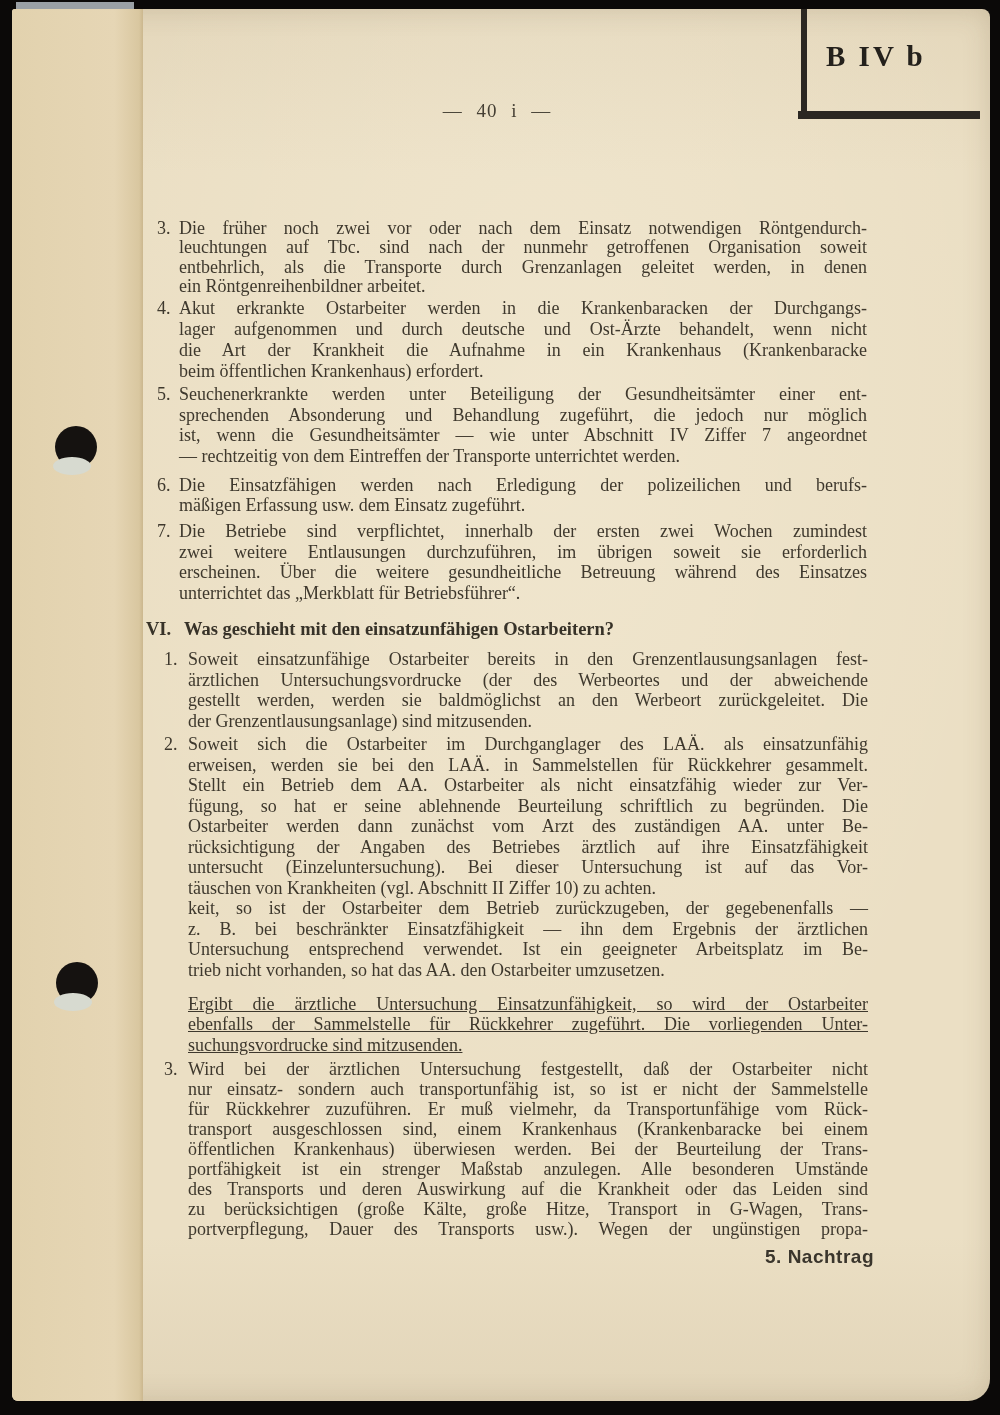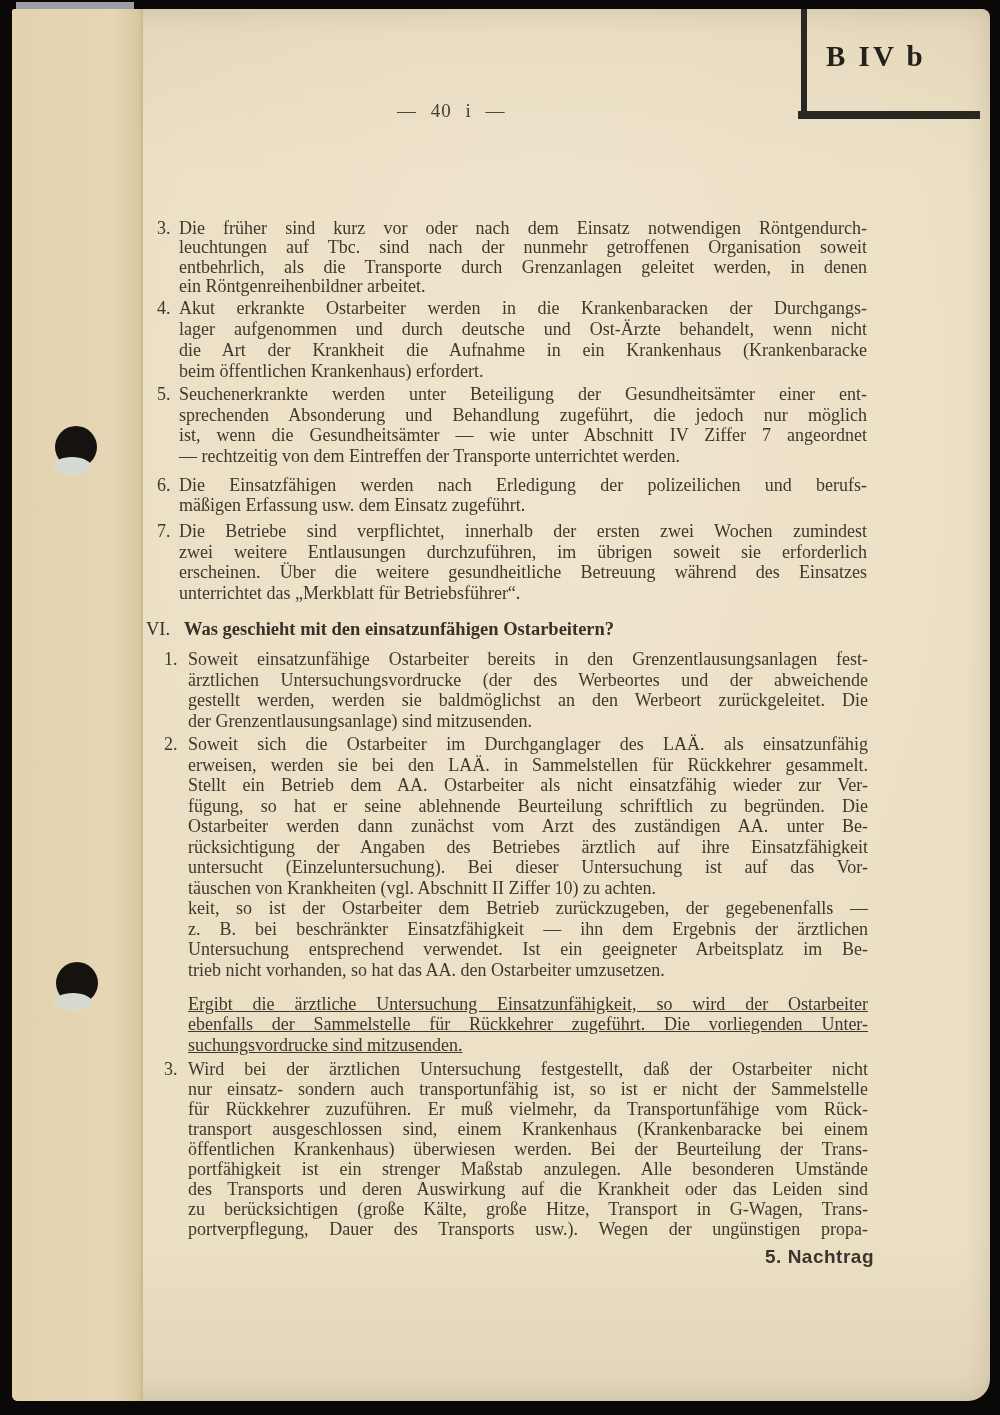--- a/index.html
+++ b/index.html
@@ -45,41 +45,41 @@
   
   .corner-vline { position:absolute; left:801px; top:9px; width:6px; height:105px; background:#2b2722; z-index:4; }
   .corner-hline { position:absolute; left:798px; top:111px; width:182px; height:8px; background:#2b2722; z-index:4; }
   .corner-label {
     position:absolute; left:826px; top:40px; width:120px; z-index:4;
     font-size:29px; font-weight:bold; letter-spacing:3px; color:#24211c;
     font-family:"Liberation Serif","DejaVu Serif",serif;
   }
 
   .page-number {
-    position:absolute; left:397px; top:100px; width:200px; text-align:left; z-index:4;
+    position:absolute; left:397px; top:100px; width:200px; text-align:center; z-index:4;
     font-size:19px; color:#453f34; word-spacing:8px; letter-spacing:1px;
   }
 
   
   .block { position:absolute; z-index:4; color:#3e382d; font-size:18px; }
   .block .num {
     position:absolute; top:0; text-align:left; white-space:nowrap;
   }
   .colA { left:179px; width:688px; }
   .colA .num { left:-22px; }
   .colB { left:188px; width:680px; }
   .colB .num { left:-24px; }
   .tline { text-align:justify; text-align-last:justify; }
   .tline-last { text-align-last:left; }
 
   .section-heading {
     position:absolute; left:184px; width:690px; z-index:4;
     font-size:18.5px; font-weight:bold; color:#373228;
   }
-  .section-heading .num { position:absolute; left:-38px; top:0; font-weight:normal; }
+  .section-heading .num { position:absolute; left:-38px; top:0; font-weight:bold; }
 
   .footer-label {
     position:absolute; left:744px; top:1246px; width:130px; z-index:4;
     text-align:right; font-family:"Liberation Sans","DejaVu Sans",sans-serif;
     font-weight:bold; font-size:19px; color:#3a352c; letter-spacing:0.5px;
   }
 </style>
 </head>
 <body>
 
@@ -97,21 +97,21 @@
   <div class="corner-vline"></div>
   <div class="corner-hline"></div>
   <div class="corner-label">B IV b</div>
 
   <div class="page-number">— 40 i —</div>
 
 
   <div class="block colA" style="top:219px; line-height:19.3px;">
     <span class="num">3.</span>
     <div>
-        <div class="tline">Die früher sind kurz vor oder nach dem Einsatz notwendigen Röntgendurch-</div>
+        <div class="tline">Die früher noch zwei vor oder nach dem Einsatz notwendigen Röntgendurch-</div>
         <div class="tline">leuchtungen auf Tbc. sind nach der nunmehr getroffenen Organisation soweit</div>
         <div class="tline">entbehrlich, als die Transporte durch Grenzanlagen geleitet werden, in denen</div>
         <div class="tline tline-last">ein Röntgenreihenbildner arbeitet.</div>
       </div>
   </div>
 
   <div class="block colA" style="top:298px; line-height:21px;">
     <span class="num">4.</span>
     <div>
         <div class="tline">Akut erkrankte Ostarbeiter werden in die Krankenbaracken der Durchgangs-</div>

